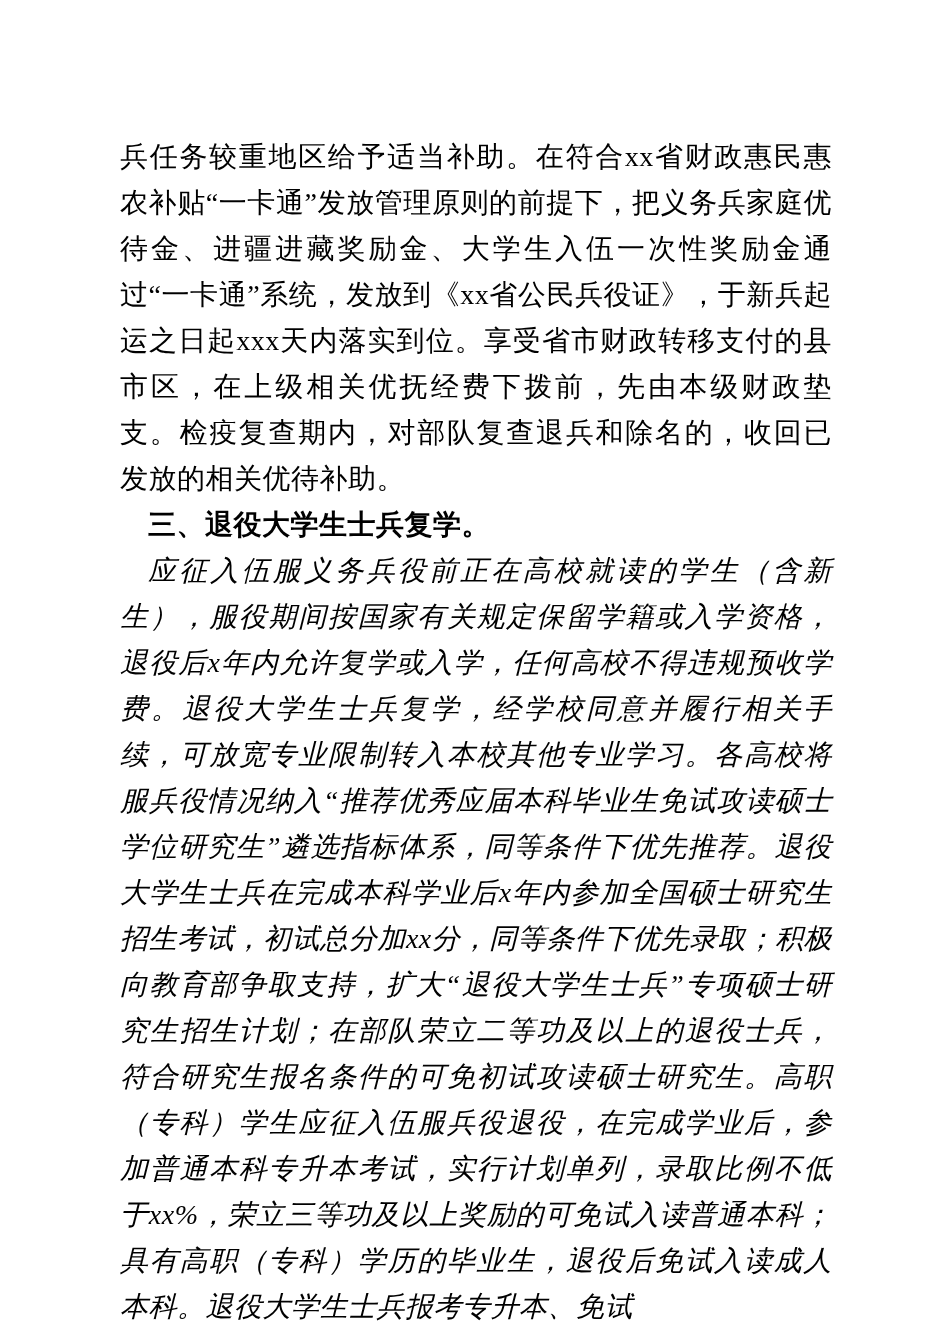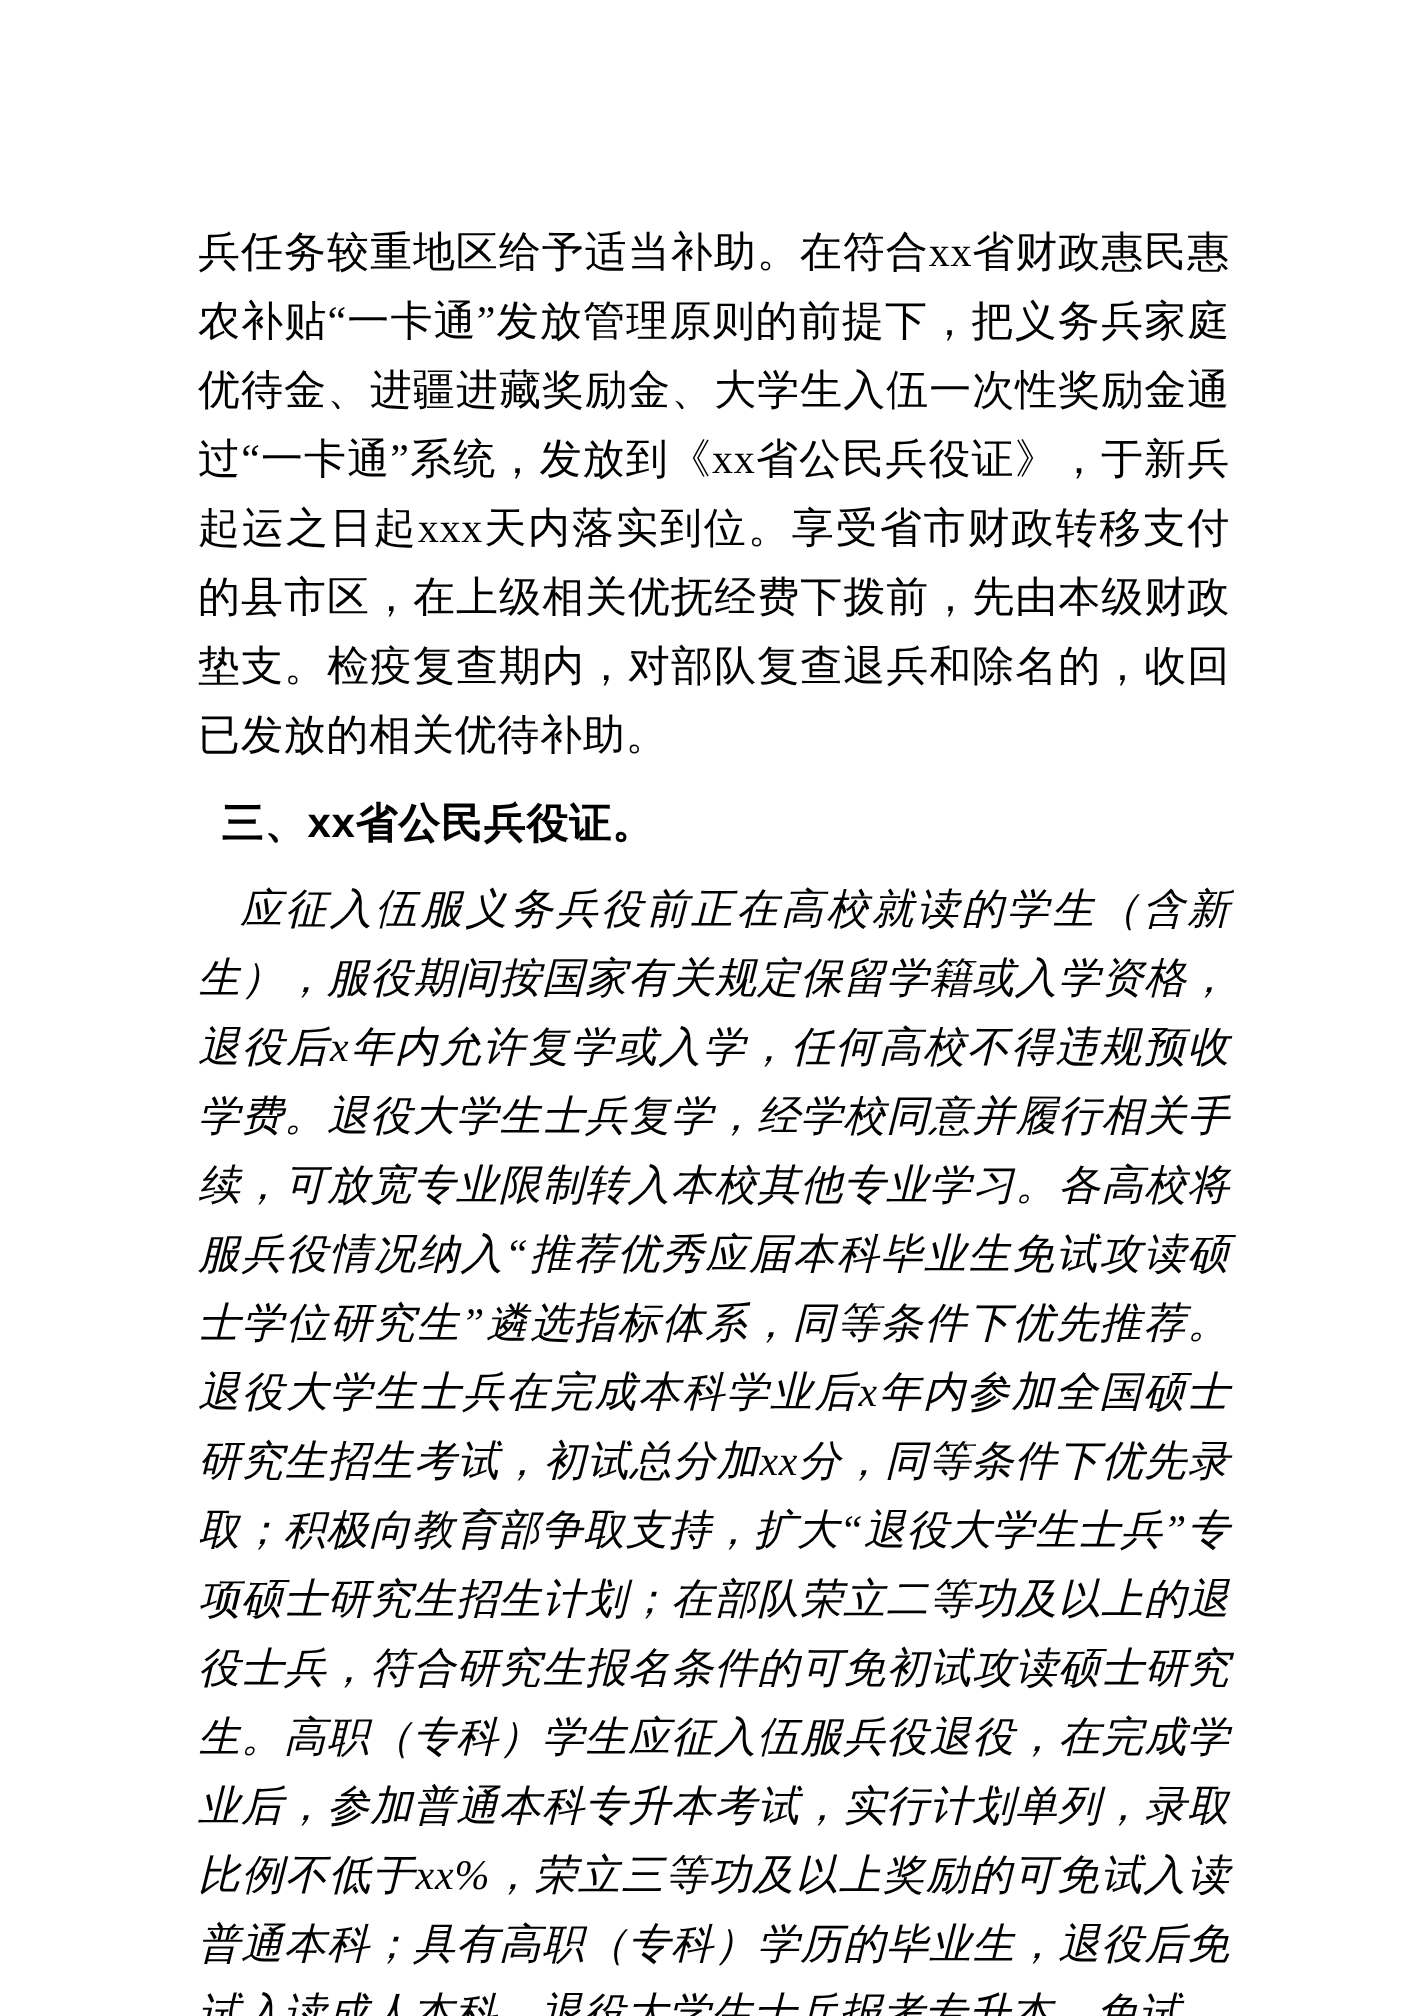--- a/index.html
+++ b/index.html
@@ -16,21 +16,21 @@
     color: #000000;
     overflow: hidden;
   }
   .para {
     font-family: "Liberation Serif", "DejaVu Serif", serif;
     font-size: 28px;
     line-height: 46px;
     text-align: justify;
     text-justify: inter-character;
     letter-spacing: 0.5px;
-    margin: 12px;
+    margin: 0;
     color: #000000;
   }
   .para.indented {
     text-indent: 1em;
     font-style: italic;
   }
   .heading {
     font-family: "Liberation Sans", "DejaVu Sans", sans-serif;
     font-size: 28px;
     line-height: 46px;
@@ -39,15 +39,15 @@
     margin: 0;
     text-indent: 1em;
     color: #000000;
   }
 </style>
 </head>
 <body>
 
 <div class="page">
   <p class="para">兵任务较重地区给予适当补助。在符合xx省财政惠民惠农补贴“一卡通”发放管理原则的前提下，把义务兵家庭优待金、进疆进藏奖励金、大学生入伍一次性奖励金通过“一卡通”系统，发放到《xx省公民兵役证》，于新兵起运之日起xxx天内落实到位。享受省市财政转移支付的县市区，在上级相关优抚经费下拨前，先由本级财政垫支。检疫复查期内，对部队复查退兵和除名的，收回已发放的相关优待补助。</p>
-  <h3 class="heading">三、xx省公民兵役证。</h3>
+  <h3 class="heading">三、退役大学生士兵复学。</h3>
   <p class="para indented">应征入伍服义务兵役前正在高校就读的学生（含新生），服役期间按国家有关规定保留学籍或入学资格，退役后x年内允许复学或入学，任何高校不得违规预收学费。退役大学生士兵复学，经学校同意并履行相关手续，可放宽专业限制转入本校其他专业学习。各高校将服兵役情况纳入“推荐优秀应届本科毕业生免试攻读硕士学位研究生”遴选指标体系，同等条件下优先推荐。退役大学生士兵在完成本科学业后x年内参加全国硕士研究生招生考试，初试总分加xx分，同等条件下优先录取；积极向教育部争取支持，扩大“退役大学生士兵”专项硕士研究生招生计划；在部队荣立二等功及以上的退役士兵，符合研究生报名条件的可免初试攻读硕士研究生。高职（专科）学生应征入伍服兵役退役，在完成学业后，参加普通本科专升本考试，实行计划单列，录取比例不低于xx%，荣立三等功及以上奖励的可免试入读普通本科；具有高职（专科）学历的毕业生，退役后免试入读成人本科。退役大学生士兵报考专升本、免试</p>
 </div>
 
 </body></html>

